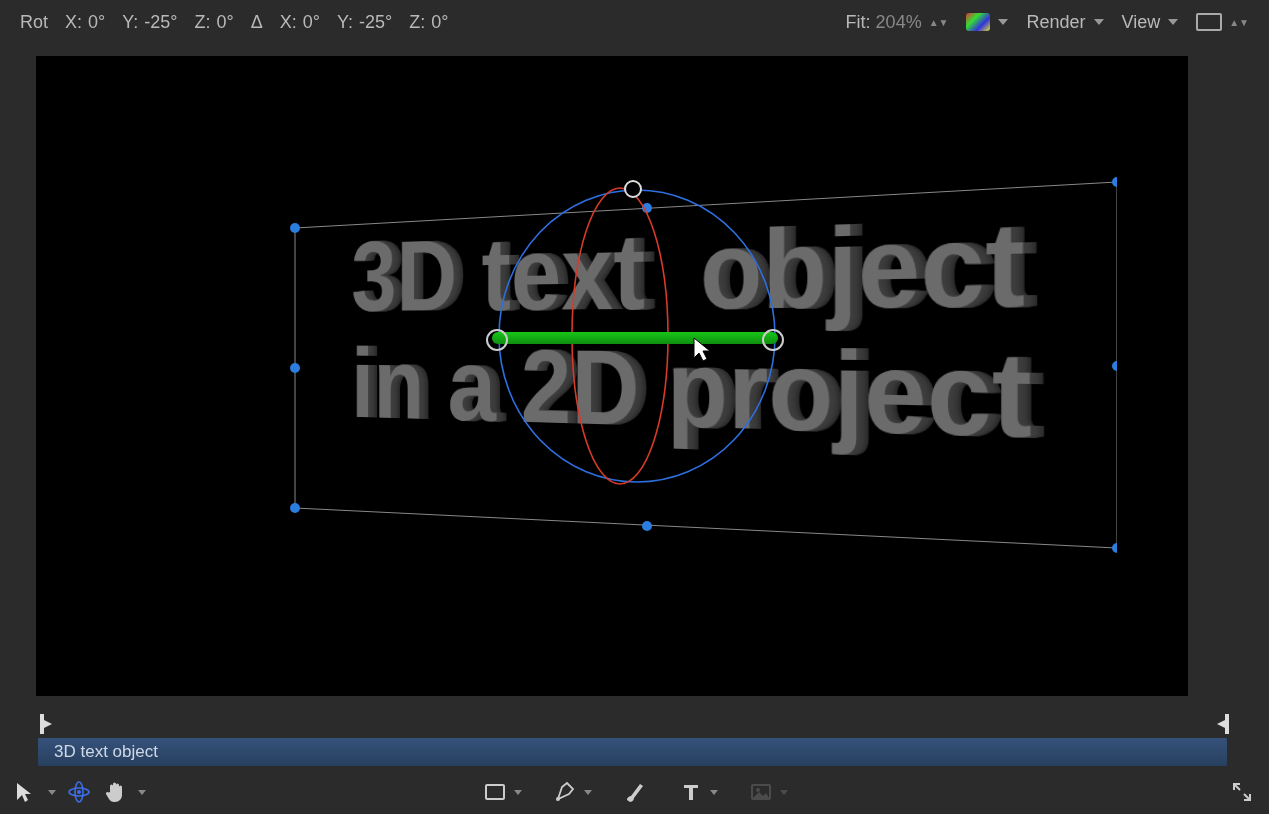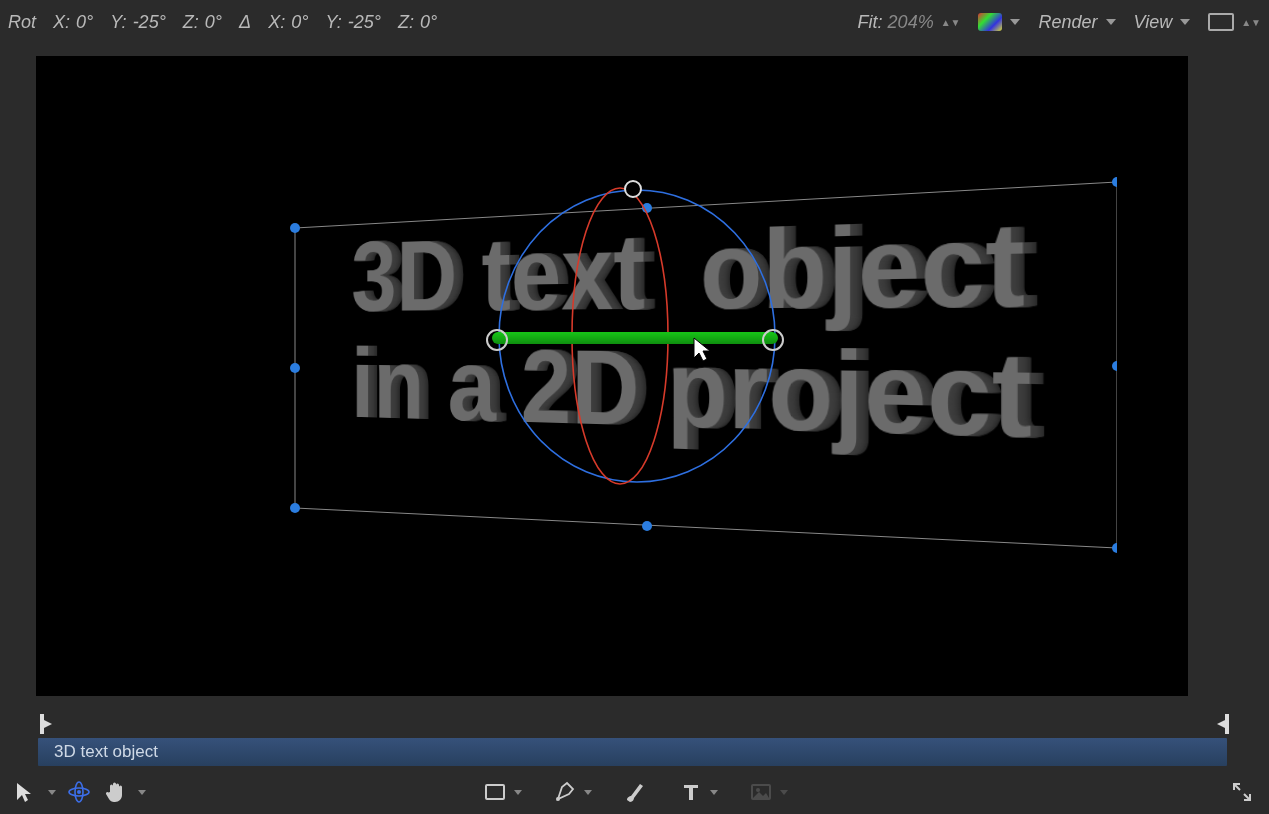--- a/index.html
+++ b/index.html
@@ -9,25 +9,24 @@
       background: #2b2b2b;
       font-family: -apple-system, "Helvetica Neue", Arial, sans-serif;
       color: #aaa;
       overflow: hidden;
       position: relative;
     }
     .toolbar {
       height: 44px;
       display: flex;
       align-items: center;
-      padding: 0 8px;
+      padding: 0 20px;
       font-size: 18px;
       color: #b9b9b9;
       justify-content: space-between;
-      font-style: italic;
     }
     .toolbar-left { display: flex; gap: 6px; align-items: center; }
     .toolbar-right { display: flex; gap: 18px; align-items: center; }
     .tb-item { display: flex; align-items: center; gap: 5px; }
     .updown {
       display: inline-flex;
       flex-direction: column;
       line-height: 7px;
       font-size: 10px;
       color: #888;

